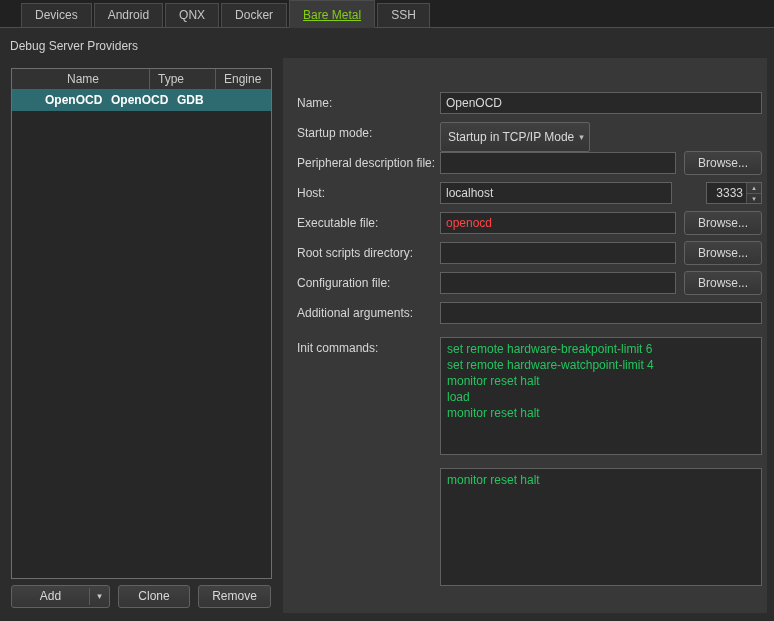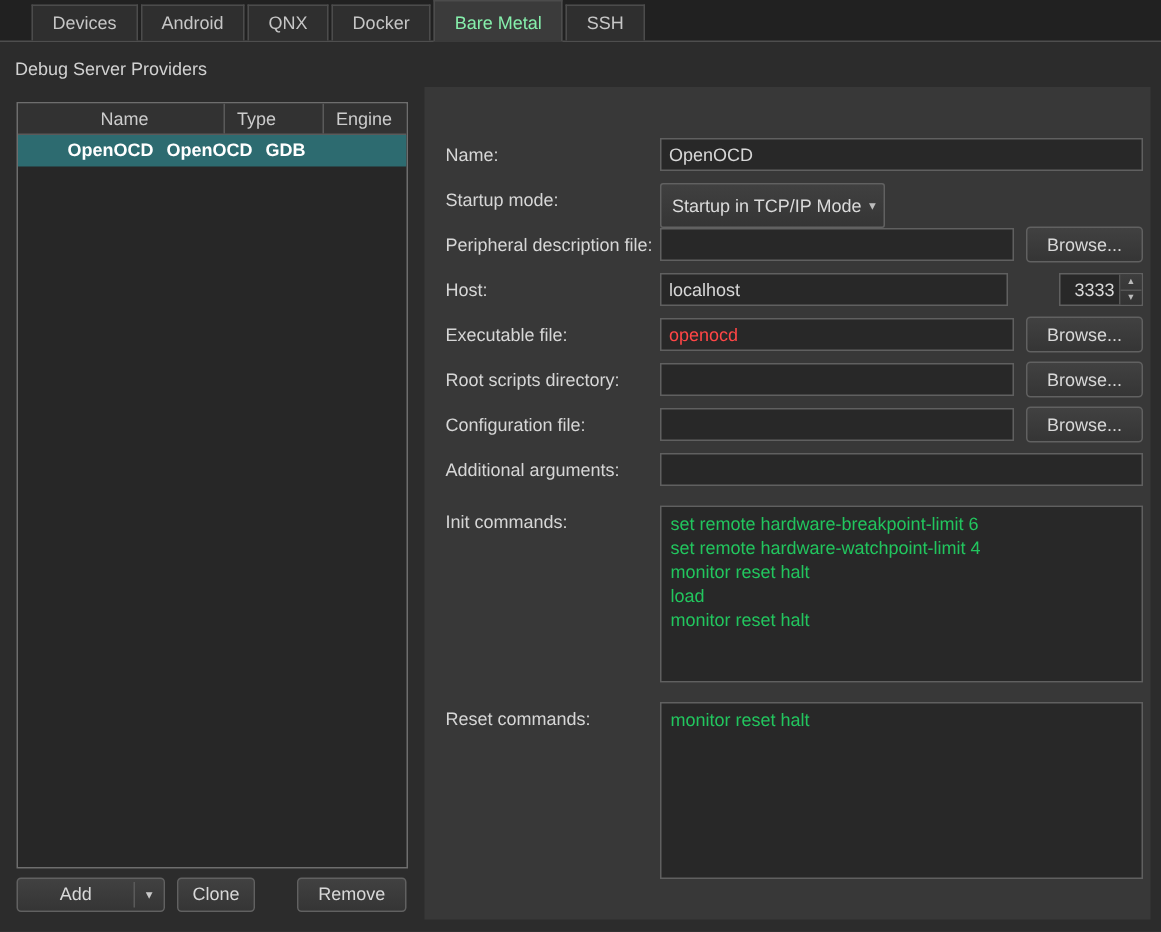--- a/index.html
+++ b/index.html
@@ -19,22 +19,22 @@
     background: #212121; border-bottom: 1px solid #4e4e4e;
     display: flex; align-items: flex-end; padding-left: 21px;
   }
   .tab {
     height: 24px; line-height: 23px; padding: 0 13px;
     background: #2f2f2f; border: 1px solid #4c4c4c; border-bottom: none;
     margin-right: 2px; color: #c6c6c6; cursor: default; white-space: nowrap;
   }
   .tab.active {
     height: 28px; line-height: 28px;
-    background: #3b3b3b; color: #86efac;
-    margin-bottom: -1px; border-bottom: 1px solid #3b3b3b; z-index: 2;
+    background: #3b3b3b; color: #84cc16;
+    margin-bottom: -1px; border-bottom: 1px solid #3b3b3b; z-index: 2; text-decoration: underline;
   }
 
   .group-title { position: absolute; left: 10px; top: 39px; color: #d2d2d2; text-align: center; }
 
   
   .ptable {
     position: absolute; left: 11px; top: 68px; width: 261px; height: 511px;
     background: #272727; border: 1px solid #6e6e6e; overflow: hidden;
   }
   .thead { display: flex; height: 21px; background: #323232; border-bottom: 1px solid #5a5a5a; }
@@ -52,21 +52,21 @@
   .btn {
     position: absolute; height: 23px;
     background: linear-gradient(#414141, #353535);
     border: 1px solid #616161; border-radius: 3px;
     color: #d8d8d8; text-align: center; line-height: 21px; cursor: default;
   }
   .btn-add { left: 11px; top: 585px; width: 99px; display: flex; align-items: center; }
   .btn-add .lbl { flex: 1; text-align: center; }
   .btn-add .sep { width: 1px; height: 17px; background: #5a5a5a; }
   .btn-add .arr { width: 19px; font-size: 9px; color: #c9c9c9; }
-  .btn-clone { left: 118px; top: 585px; width: 52px; }
+  .btn-clone { left: 118px; top: 585px; width: 72px; }
   .btn-remove { left: 198px; top: 585px; width: 73px; }
 
   
   .panel {
     position: absolute; left: 283px; top: 58px; width: 484px; height: 555px;
     background: #383838;
   }
   .frow { position: absolute; left: 0; width: 484px; height: 22px; }
   .flabel { position: absolute; left: 14px; top: 0; line-height: 22px; color: #d6d6d6; white-space: nowrap; }
   .fctl {
@@ -206,16 +206,15 @@
     <input class="fctl w-full" value="" style="">
   </div>
 
   <div class="flabel lbl-init">Init commands:</div>
   <textarea class="ftextarea ta-init" spellcheck="false" style="">set remote hardware-breakpoint-limit 6
 set remote hardware-watchpoint-limit 4
 monitor reset halt
 load
 monitor reset halt</textarea>
 
-  <div class="flabel lbl-reset">Reset commands:</div>
   <textarea class="ftextarea ta-reset" spellcheck="false" style="">monitor reset halt</textarea>
 
 </div>
 
 </body></html>

